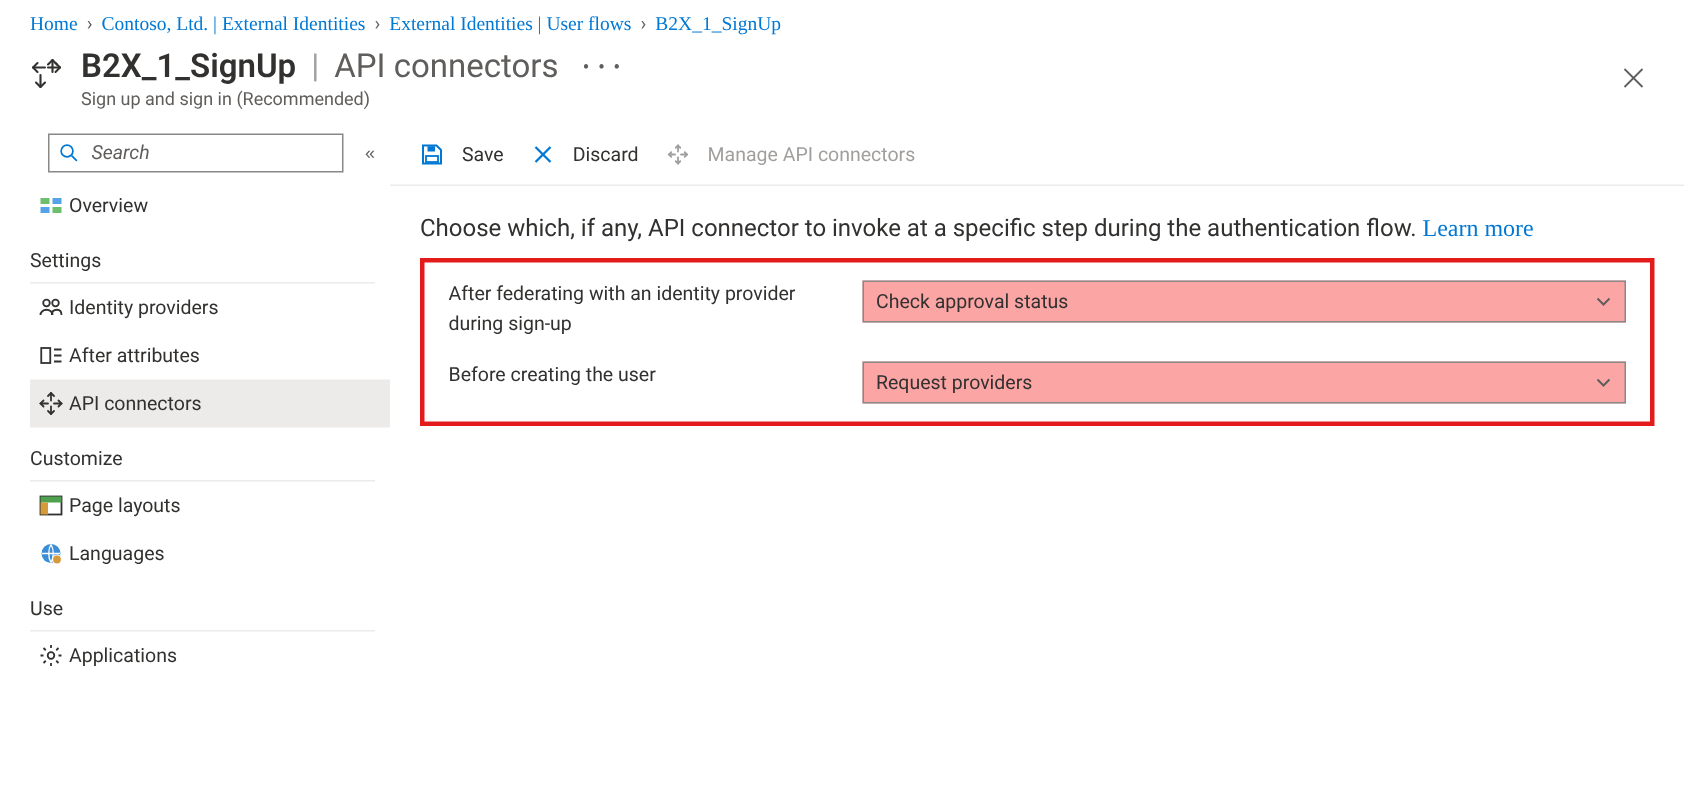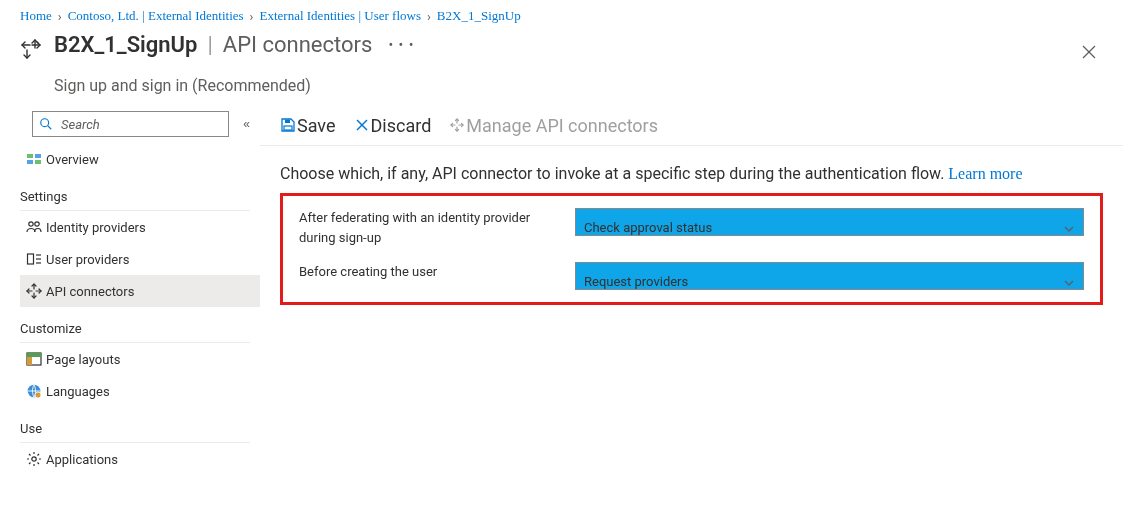--- a/index.html
+++ b/index.html
@@ -35,21 +35,21 @@
     width: 22px; height: 22px;
     margin-top: 6px;
     display: inline-flex; align-items: center; justify-content: center;
   }
   .title-block { display: flex; flex-direction: column; }
   .title-line { display: flex; align-items: center; gap: 8px; }
   .title-main { font-size: 22px; font-weight: 600; color: #323130; }
   .title-sub { font-size: 22px; font-weight: 400; color: #605e5c; }
   .title-pipe { font-size: 22px; color: #a19f9d; padding: 0 2px; }
   .title-ellipsis { color: #605e5c; font-size: 14px; padding-left: 8px; letter-spacing: 1px; }
-  .subtitle { font-size: 16px; color: #605e5c; margin-top: 19px; }
+  .subtitle { font-size: 12px; color: #605e5c; margin-top: 2px; }
   .close-btn {
     background: none; border: none; cursor: pointer;
     width: 28px; height: 28px; display: flex; align-items: center; justify-content: center;
     color: #605e5c;
     margin-top: 6px;
   }
 
   
   .body {
     display: flex;
@@ -105,22 +105,22 @@
   }
   .toolbar {
     display: flex; align-items: center;
     gap: 18px;
     height: 40px;
     padding: 0 20px;
     border-bottom: 1px solid #edebe9;
     margin-top: 2px;
   }
   .toolbar-item {
-    display: inline-flex; align-items: center; gap: 1px;
-    color: #323130; cursor: pointer; font-size: 18px;
+    display: inline-flex; align-items: center; gap: 12px;
+    color: #323130; cursor: pointer; font-size: 13px;
   }
   .toolbar-item.disabled { color: #a19f9d; cursor: default; }
   .toolbar-item .ticon { width: 16px; height: 16px; display: inline-flex; align-items: center; justify-content: center; }
 
   .content { padding: 18px 20px 0 20px; }
   .intro { color: #323130; font-size: 16px; margin-bottom: 6px; }
 
   .highlight-box {
     border: 3px solid #e31b1b;
     margin-top: 10px;
@@ -129,26 +129,26 @@
   .form-row {
     display: grid;
     grid-template-columns: 260px 1fr;
     gap: 16px;
     align-items: flex-start;
     margin-bottom: 14px;
   }
   .form-row:last-child { margin-bottom: 0; }
   .form-label { color: #323130; font-size: 13px; line-height: 20px; }
   .select {
-    display: flex; align-items: flex-end; justify-content: space-between;
+    display: flex; align-items: center; justify-content: space-between;
     border: 1px solid #8a8886;
     height: 26px;
     padding: 0 8px;
     cursor: pointer;
-    background: #0ea5e9;
+    background: #fca5a5;
   }
   .select .chev { color: #605e5c; }
 
   
   svg { display: block; }
 </style>
 </head>
 <body>
 
 <nav class="breadcrumb">
@@ -239,21 +239,21 @@
     </div>
     <div class="nav-item">
       <span class="icon">
         <svg width="16" height="16" viewBox="0 0 16 16" stroke="#323130" stroke-width="1.2" fill="none">
             <rect x="1.5" y="3" width="6" height="10"></rect>
             <line x1="10" y1="4" x2="15" y2="4"></line>
             <line x1="10" y1="8" x2="15" y2="8"></line>
             <line x1="10" y1="12" x2="15" y2="12"></line>
           </svg>
       </span>
-      <span>User providers</span>
+      <span>After attributes</span>
     </div>
     <div class="nav-item selected">
       <span class="icon">
         <svg width="16" height="16" viewBox="0 0 16 16" stroke="#323130" stroke-width="1.2" fill="none" stroke-linecap="round">
             <line x1="8" y1="1" x2="8" y2="6"></line>
             <line x1="8" y1="10" x2="8" y2="15"></line>
             <line x1="1" y1="8" x2="6" y2="8"></line>
             <line x1="10" y1="8" x2="15" y2="8"></line>
             <polyline points="6,3 8,1 10,3"></polyline>
             <polyline points="6,13 8,15 10,13"></polyline>

